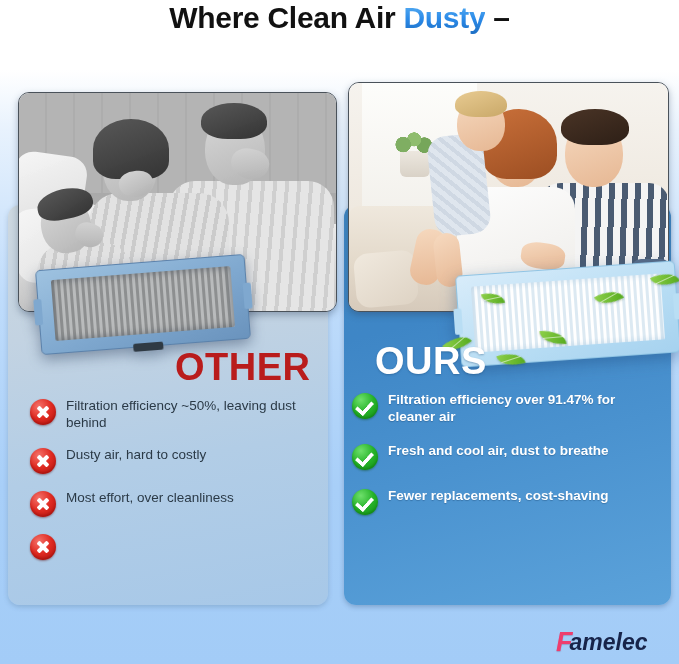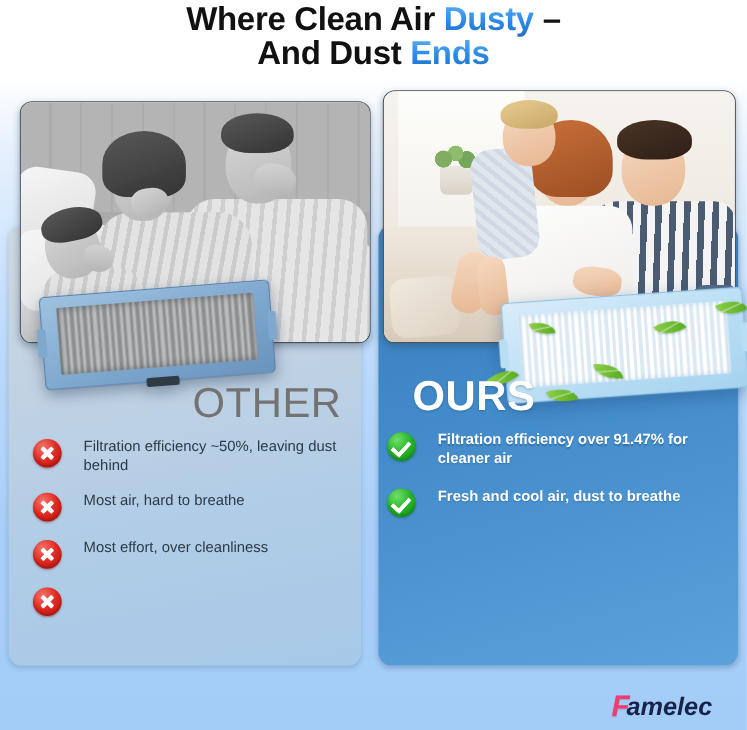--- a/index.html
+++ b/index.html
@@ -108,29 +108,29 @@
     box-shadow:inset 0 0 6px rgba(120,170,210,.35);}
   .tab{position:absolute;background:inherit;border-radius:2px;}
   .leaf{position:absolute;width:26px;height:15px;
     background:linear-gradient(120deg,#8ed04a,#56ab1f);
     border-radius:0 100% 0 100%;transform:rotate(-18deg);z-index:31;
     filter:drop-shadow(0 1px 1px rgba(30,70,30,.3));}
   .leaf::after{content:"";position:absolute;left:10%;top:48%;width:78%;height:1px;background:rgba(255,255,255,.55);}
 
   
   .cmp-head{position:absolute;font-size:38px;line-height:38px;letter-spacing:0.5px;z-index:35;}
-  .head-other{left:175px;top:348px;color:#737373;font-weight:400;}
+  .head-other{left:175px;top:348px;color:#b91c1c;font-weight:700;}
   .head-ours{left:375px;top:342px;color:#ffffff;font-weight:700;
     text-shadow:0 1px 2px rgba(20,60,100,.35);}
 
   
   .list{position:absolute;z-index:36;}
   .list-left{left:30px;top:398px;width:290px;}
   .list-right{left:352px;top:392px;width:312px;}
-  .item{display:flex;align-items:flex-start;gap:20px;margin-bottom:16px;}
+  .item{display:flex;align-items:flex-start;gap:10px;margin-bottom:16px;}
   .list-right .item{margin-bottom:18px;}
   .ico{flex:0 0 auto;width:26px;height:26px;border-radius:50%;position:relative;margin-top:1px;}
   .ico-x{background:radial-gradient(circle at 34% 28%,#f4726a 0%,#e02b22 48%,#b3150f 100%);
     box-shadow:0 1px 2px rgba(90,10,10,.45), inset 0 -2px 3px rgba(120,0,0,.4);}
   .ico-x::before,.ico-x::after{content:"";position:absolute;left:50%;top:50%;width:14px;height:4px;
     background:#ffffff;border-radius:1px;}
   .ico-x::before{transform:translate(-50%,-50%) rotate(45deg);}
   .ico-x::after{transform:translate(-50%,-50%) rotate(-45deg);}
   .ico-v{background:radial-gradient(circle at 34% 26%,#6ee06b 0%,#27b42a 48%,#169418 100%);
     box-shadow:0 1px 2px rgba(10,70,10,.4), inset 0 -2px 3px rgba(0,90,0,.35);}
@@ -150,21 +150,20 @@
 </head>
 <body>
 
 <div id="stage">
 
   <div class="bg-top"></div>
   <div class="bg-bottom"></div>
 
   <div class="title">
     <span>Where Clean Air </span><span class="blue">Dusty</span><span> –</span>
-    <span class="title-l2"><span>And Dust </span><span class="blue">Ends</span></span>
   </div>
 
   <div class="panel panel-left"></div>
 
   <div class="photo photo-left">
     <div class="ph-canvas bw">
       <div class="room-wall"></div>
       <div class="wall-panel"></div>
       <div class="plant-g"></div>
       <div class="bed-sheet"></div>
@@ -241,39 +240,43 @@
   <div class="cmp-head head-other">OTHER</div>
   <div class="cmp-head head-ours">OURS</div>
 
   <div class="list list-left">
     <div class="item">
       <span class="ico ico-x"></span>
       <span class="txt txt-left">Filtration efficiency ~50%, leaving dust behind</span>
     </div>
     <div class="item">
       <span class="ico ico-x"></span>
-      <span class="txt txt-left">Most air, hard to breathe</span>
+      <span class="txt txt-left">Dusty air, hard to costly</span>
     </div>
     <div class="item">
       <span class="ico ico-x"></span>
       <span class="txt txt-left">Most effort, over cleanliness</span>
     </div>
     <div class="item">
       <span class="ico ico-x"></span>
     </div>
   </div>
 
   <div class="list list-right">
     <div class="item">
       <span class="ico ico-v"></span>
       <span class="txt txt-right">Filtration efficiency over 91.47% for cleaner air</span>
     </div>
     <div class="item">
       <span class="ico ico-v"></span>
       <span class="txt txt-right">Fresh and cool air, dust to breathe</span>
+    </div>
+    <div class="item">
+      <span class="ico ico-v"></span>
+      <span class="txt txt-right">Fewer replacements, cost-shaving</span>
     </div>
   </div>
 
   <div class="logo">
     <span class="logo-f">F</span>
     <span class="logo-name">amelec</span>
   </div>
 
 </div>
 

